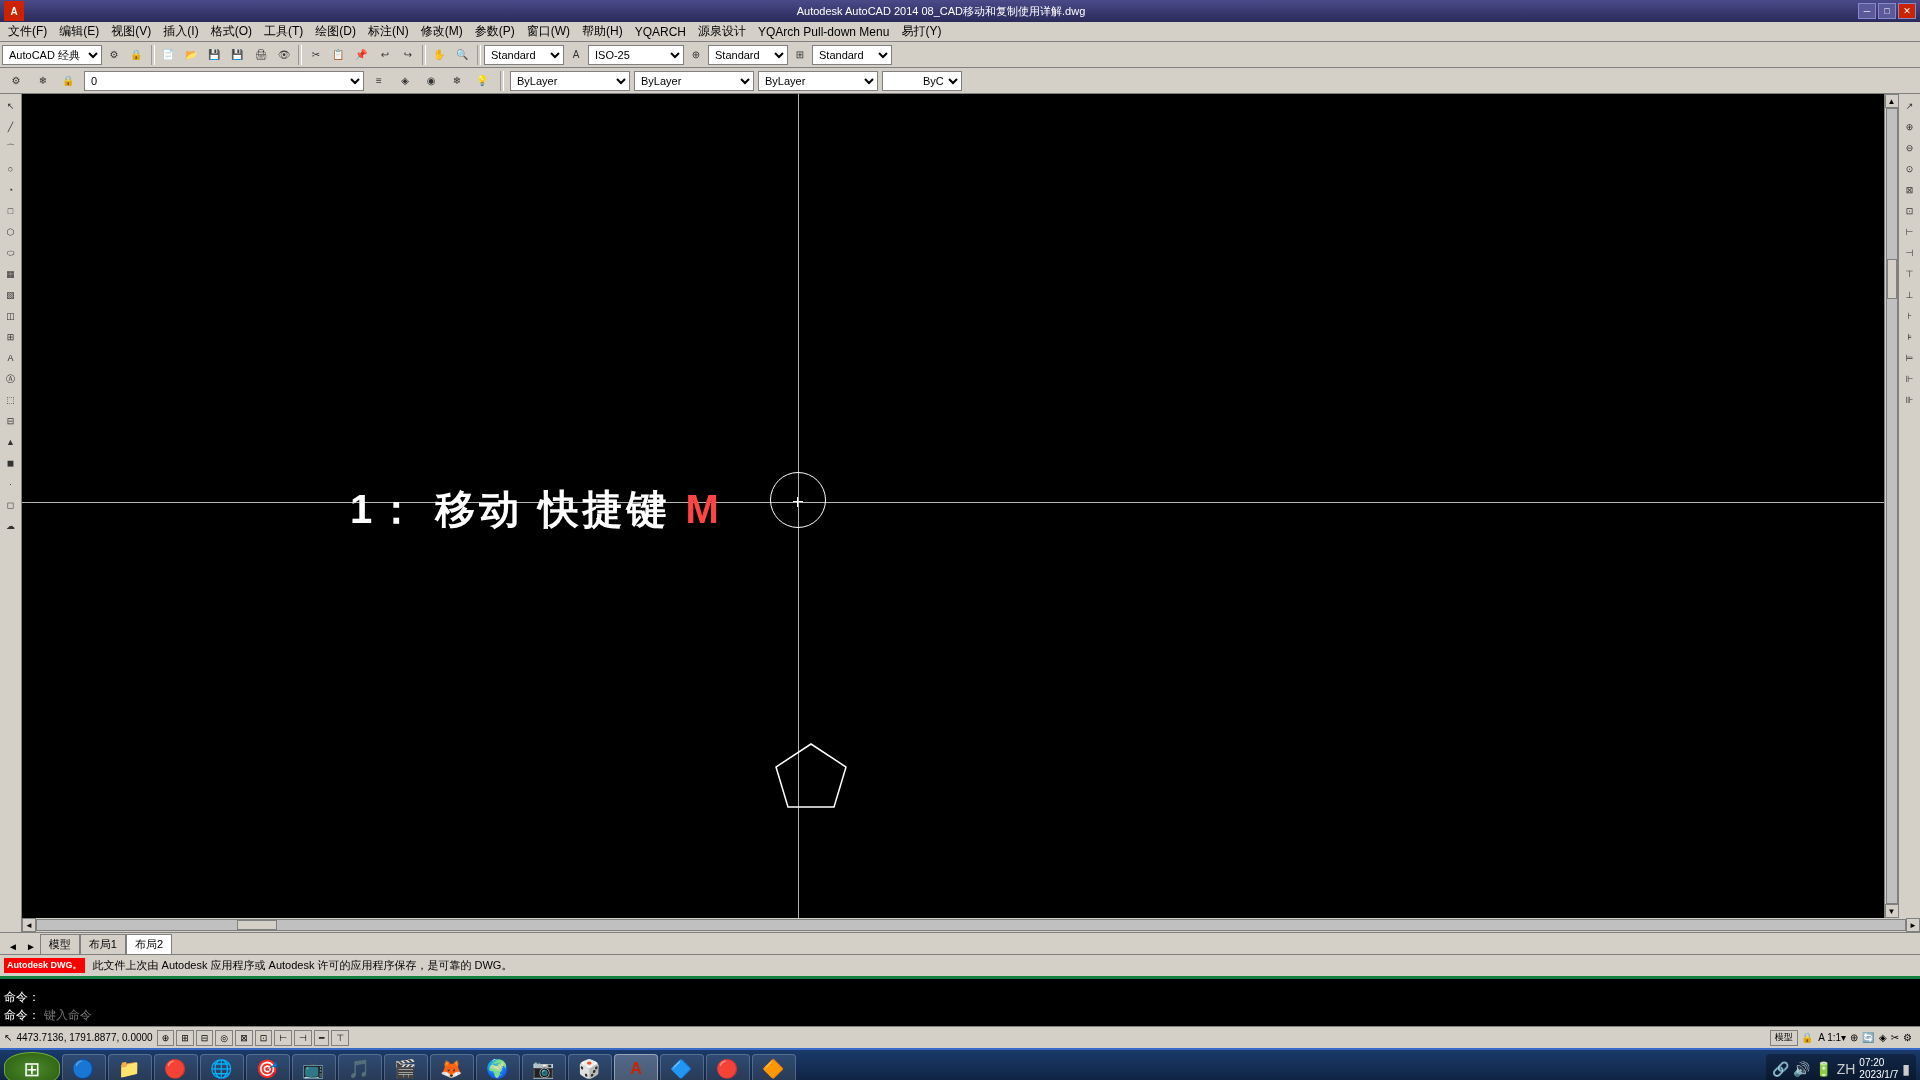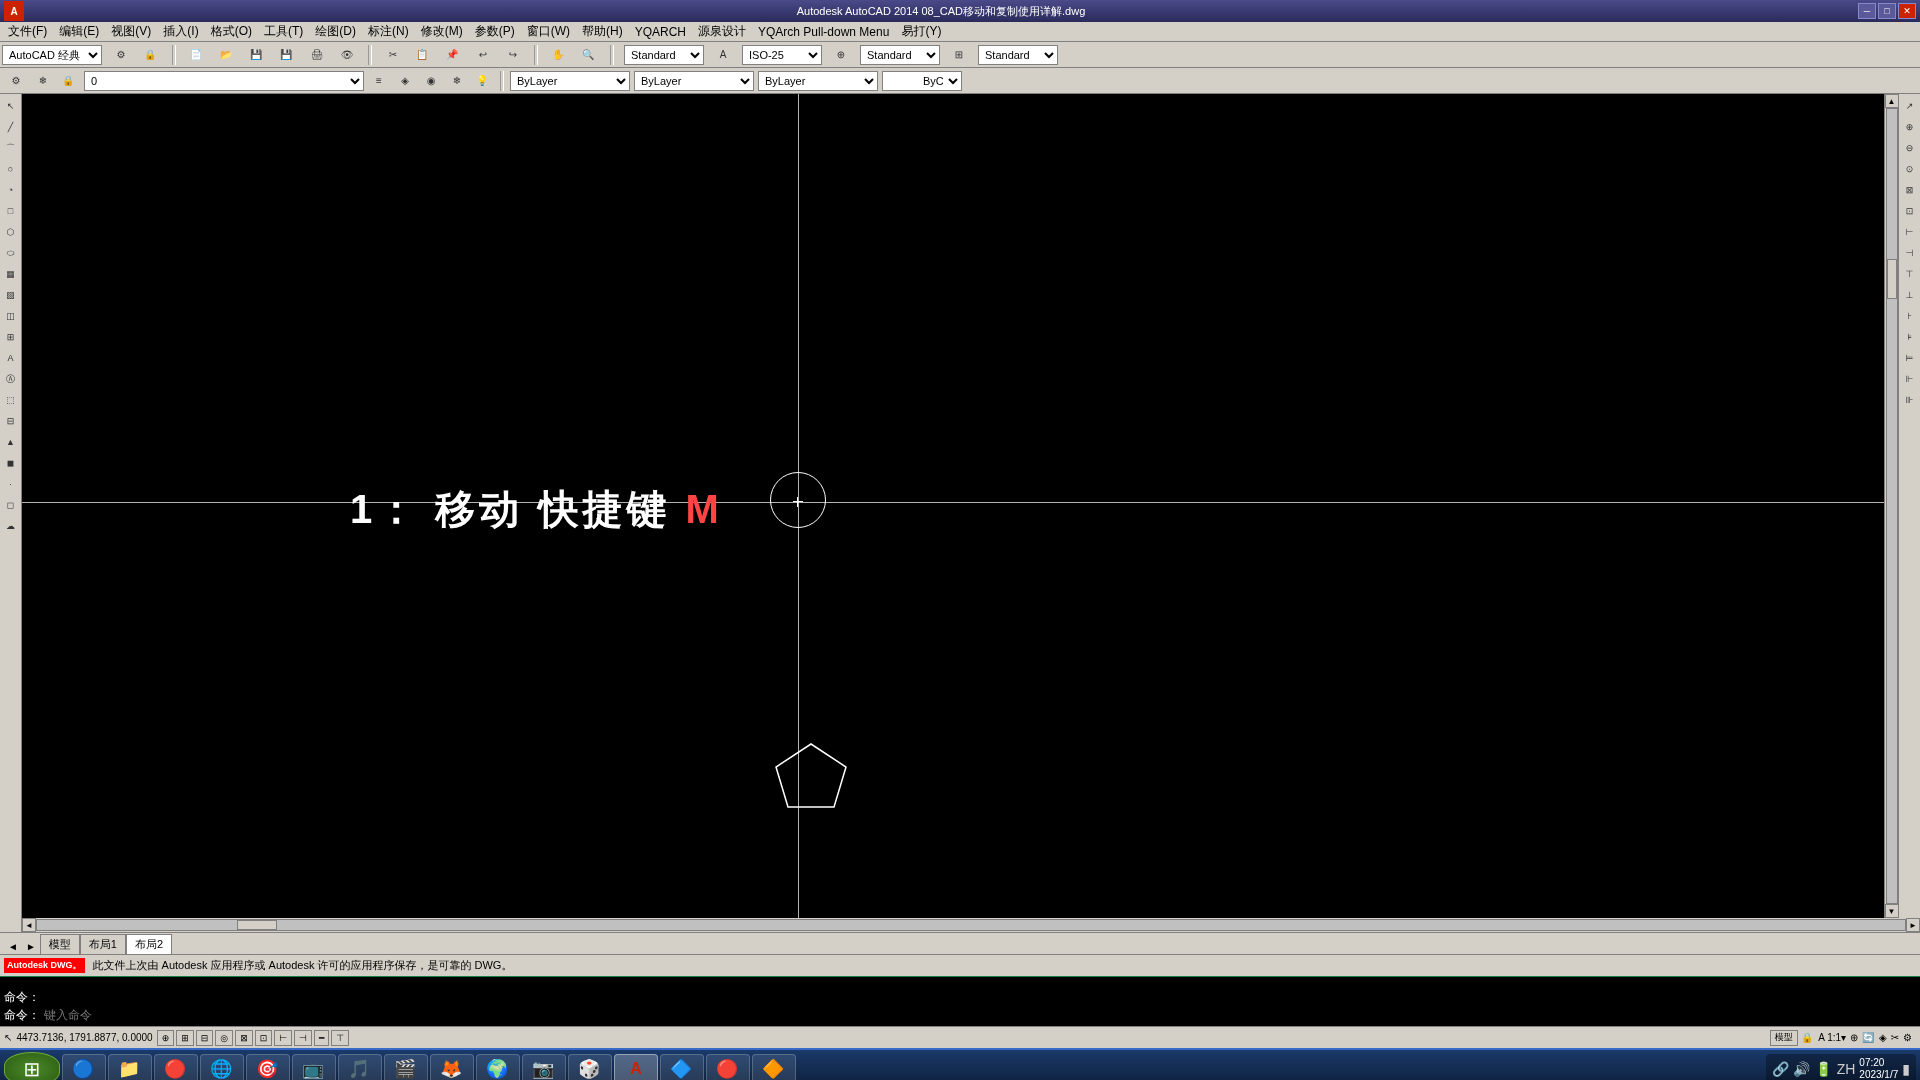--- a/index.html
+++ b/index.html
@@ -46,21 +46,21 @@
     }
 
     
     .toolbar-row {
       height: 26px;
       background: #d4d0c8;
       display: flex;
       align-items: center;
       padding: 1px 2px;
       border-bottom: 1px solid #808080;
-      gap: 8px;
+      gap: 1px;
     }
     .tb-btn {
       width: 22px; height: 22px;
       background: #d4d0c8;
       border: 1px solid transparent;
       cursor: pointer;
       display: flex; align-items: center; justify-content: center;
       font-size: 10px;
       color: #333;
     }
@@ -264,21 +264,21 @@
       color: #fff;
       font-size: 9px;
       padding: 1px 3px;
       font-weight: bold;
     }
 
     
     #cmdbar {
       height: 50px;
       background: #000;
-      border-top: 1px solid #15803d;
+      border-top: 3px solid #15803d;
       padding: 2px 4px;
       display: flex;
       flex-direction: column;
       justify-content: flex-end;
     }
     #cmdbar .cmd-text {
       color: #fff;
       font-size: 12px;
       line-height: 1.4;
       font-family: 'Courier New', monospace;
@@ -488,21 +488,21 @@
   <div class="tb-btn">📋</div>
   <div class="tb-btn">📌</div>
   <div class="tb-btn">↩</div>
   <div class="tb-btn">↪</div>
   <div class="tb-separator"></div>
   <div class="tb-btn">✋</div>
   <div class="tb-btn">🔍</div>
   <div class="tb-separator"></div>
   <select class="tb-combo" style="width:80px;"><option>Standard</option></select>
   <div class="tb-btn">A</div>
-  <select class="tb-combo" style="width:80px;"><option>ISO-25</option></select>
+  <select class="tb-combo" style="width:96px;"><option>ISO-25</option></select>
   <div class="tb-btn">⊕</div>
   <select class="tb-combo" style="width:80px;"><option>Standard</option></select>
   <div class="tb-btn">⊞</div>
   <select class="tb-combo" style="width:80px;"><option>Standard</option></select>
 </div>
 
 <div id="layerbar">
   <div class="tb-btn" style="width:24px;">⚙</div>
   <div class="tb-btn">❄</div>
   <div class="tb-btn">🔒</div>

